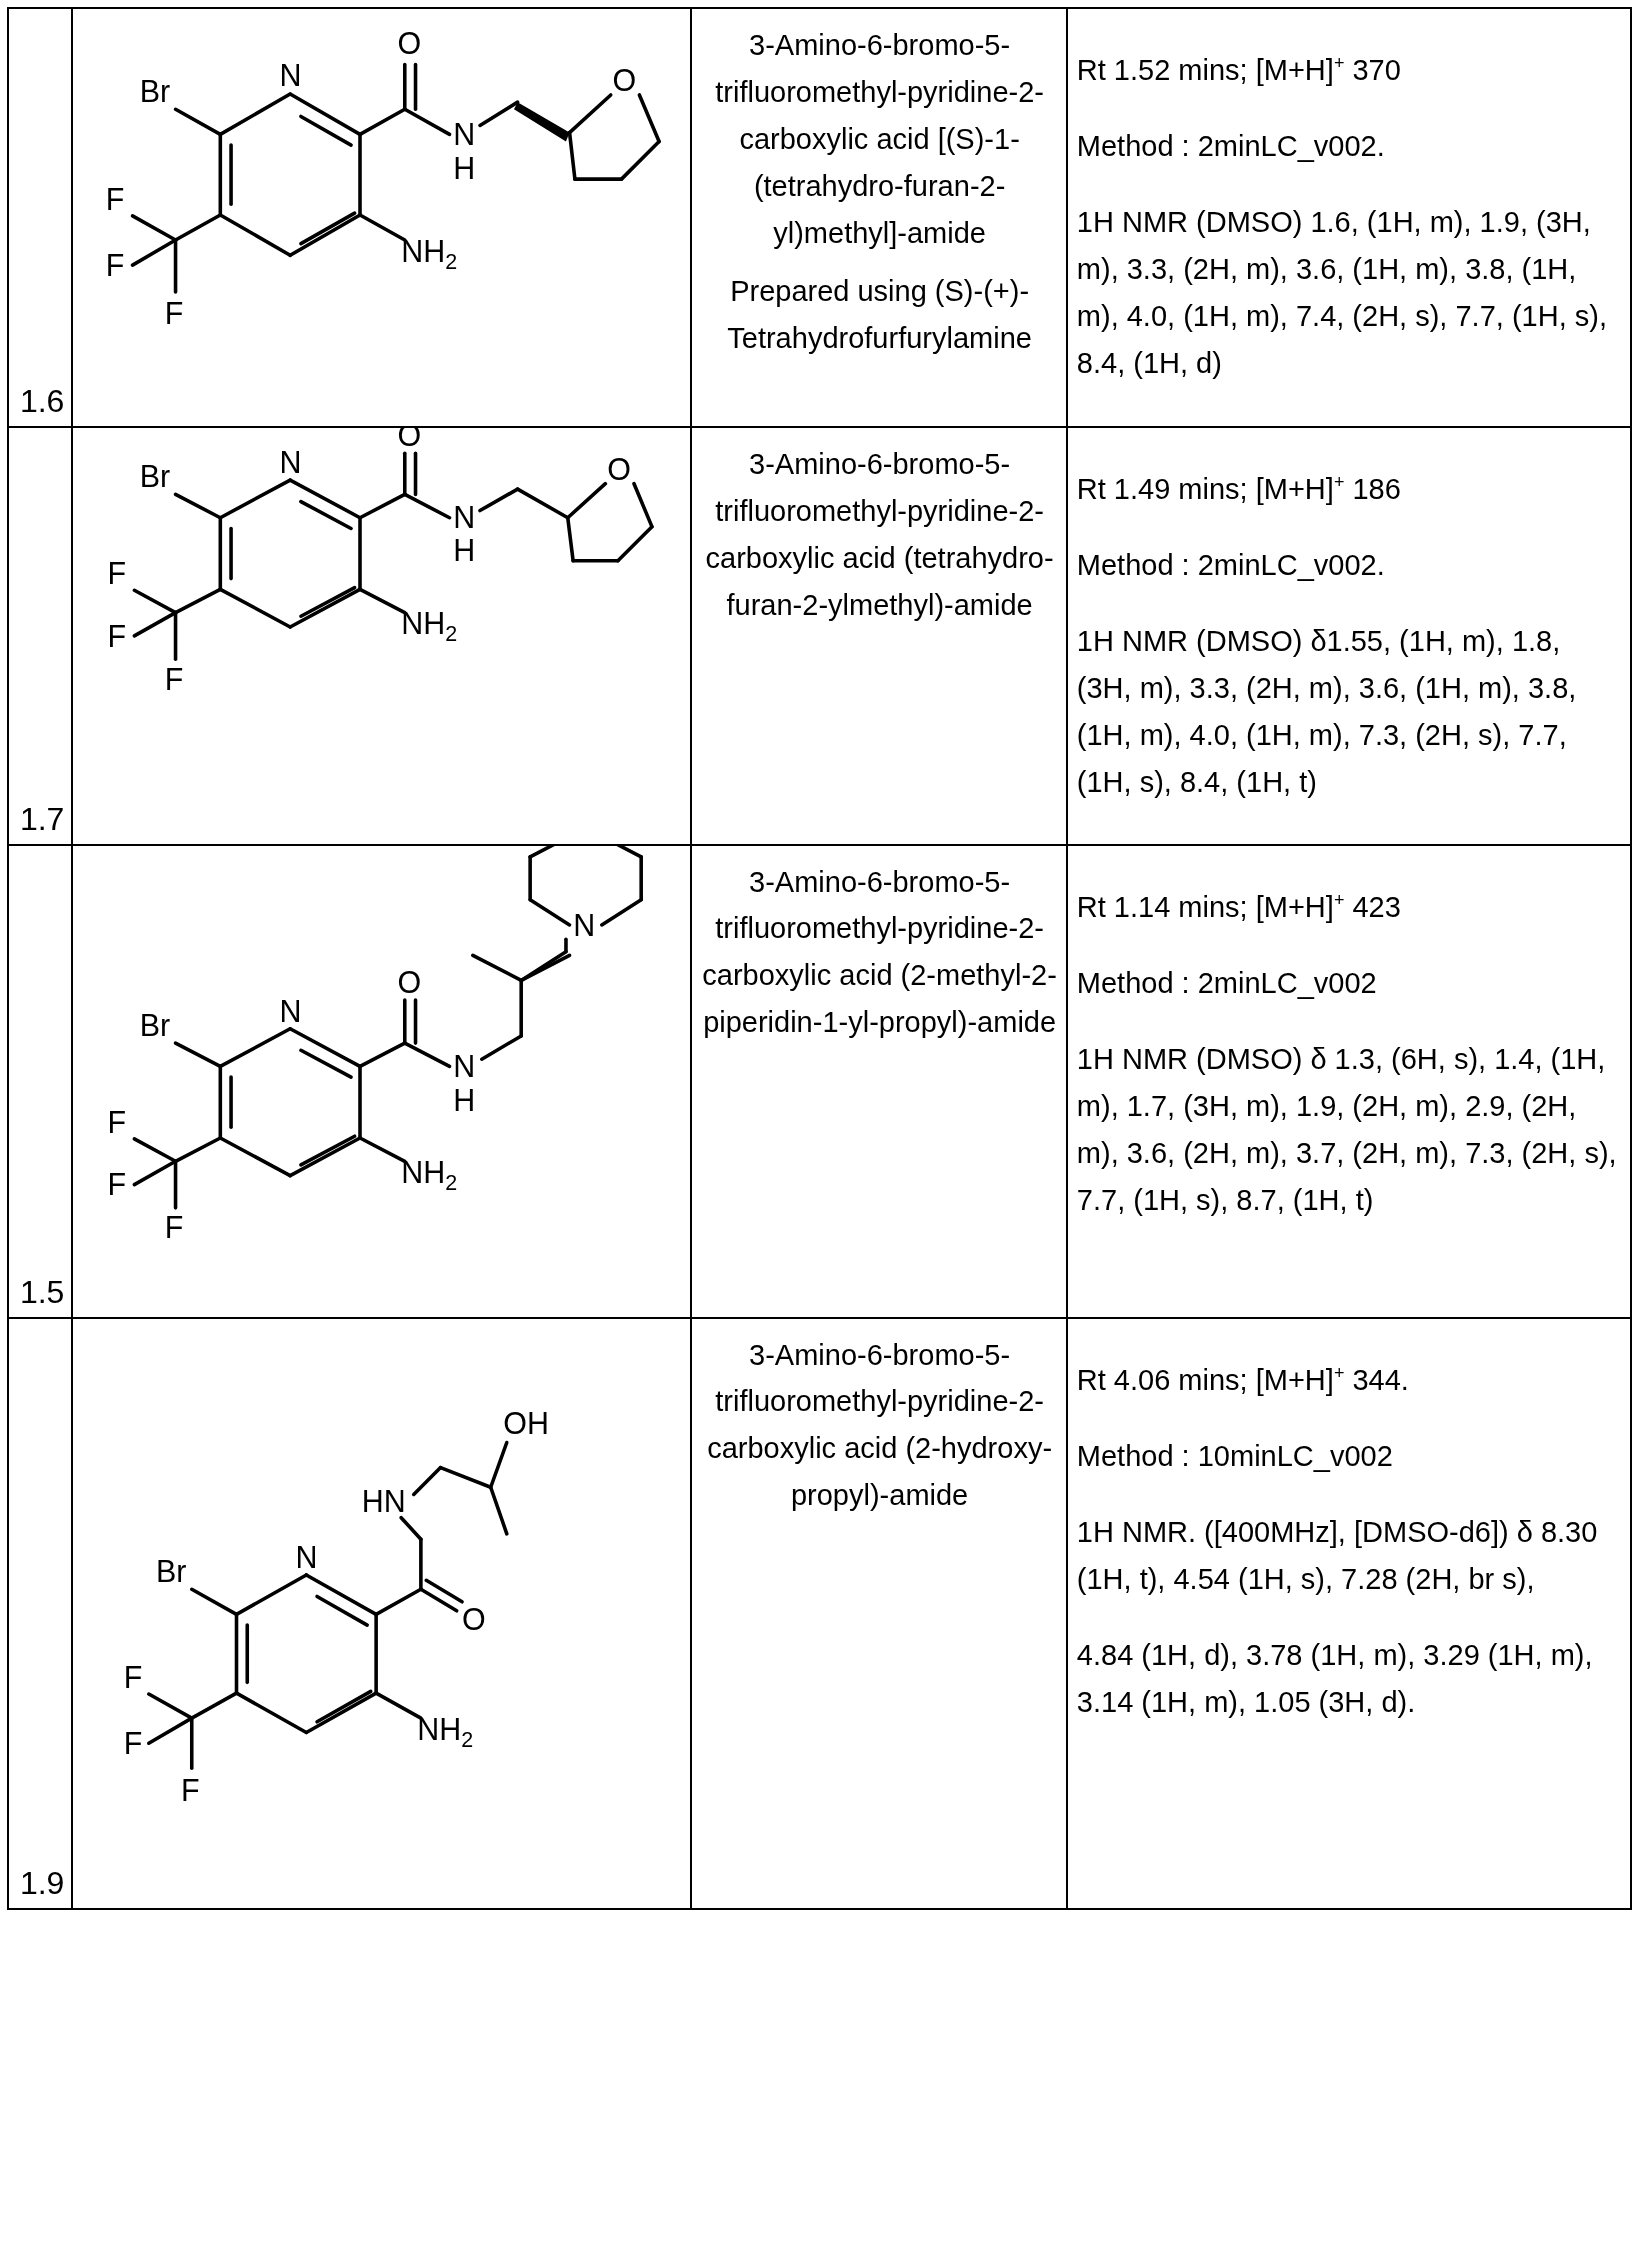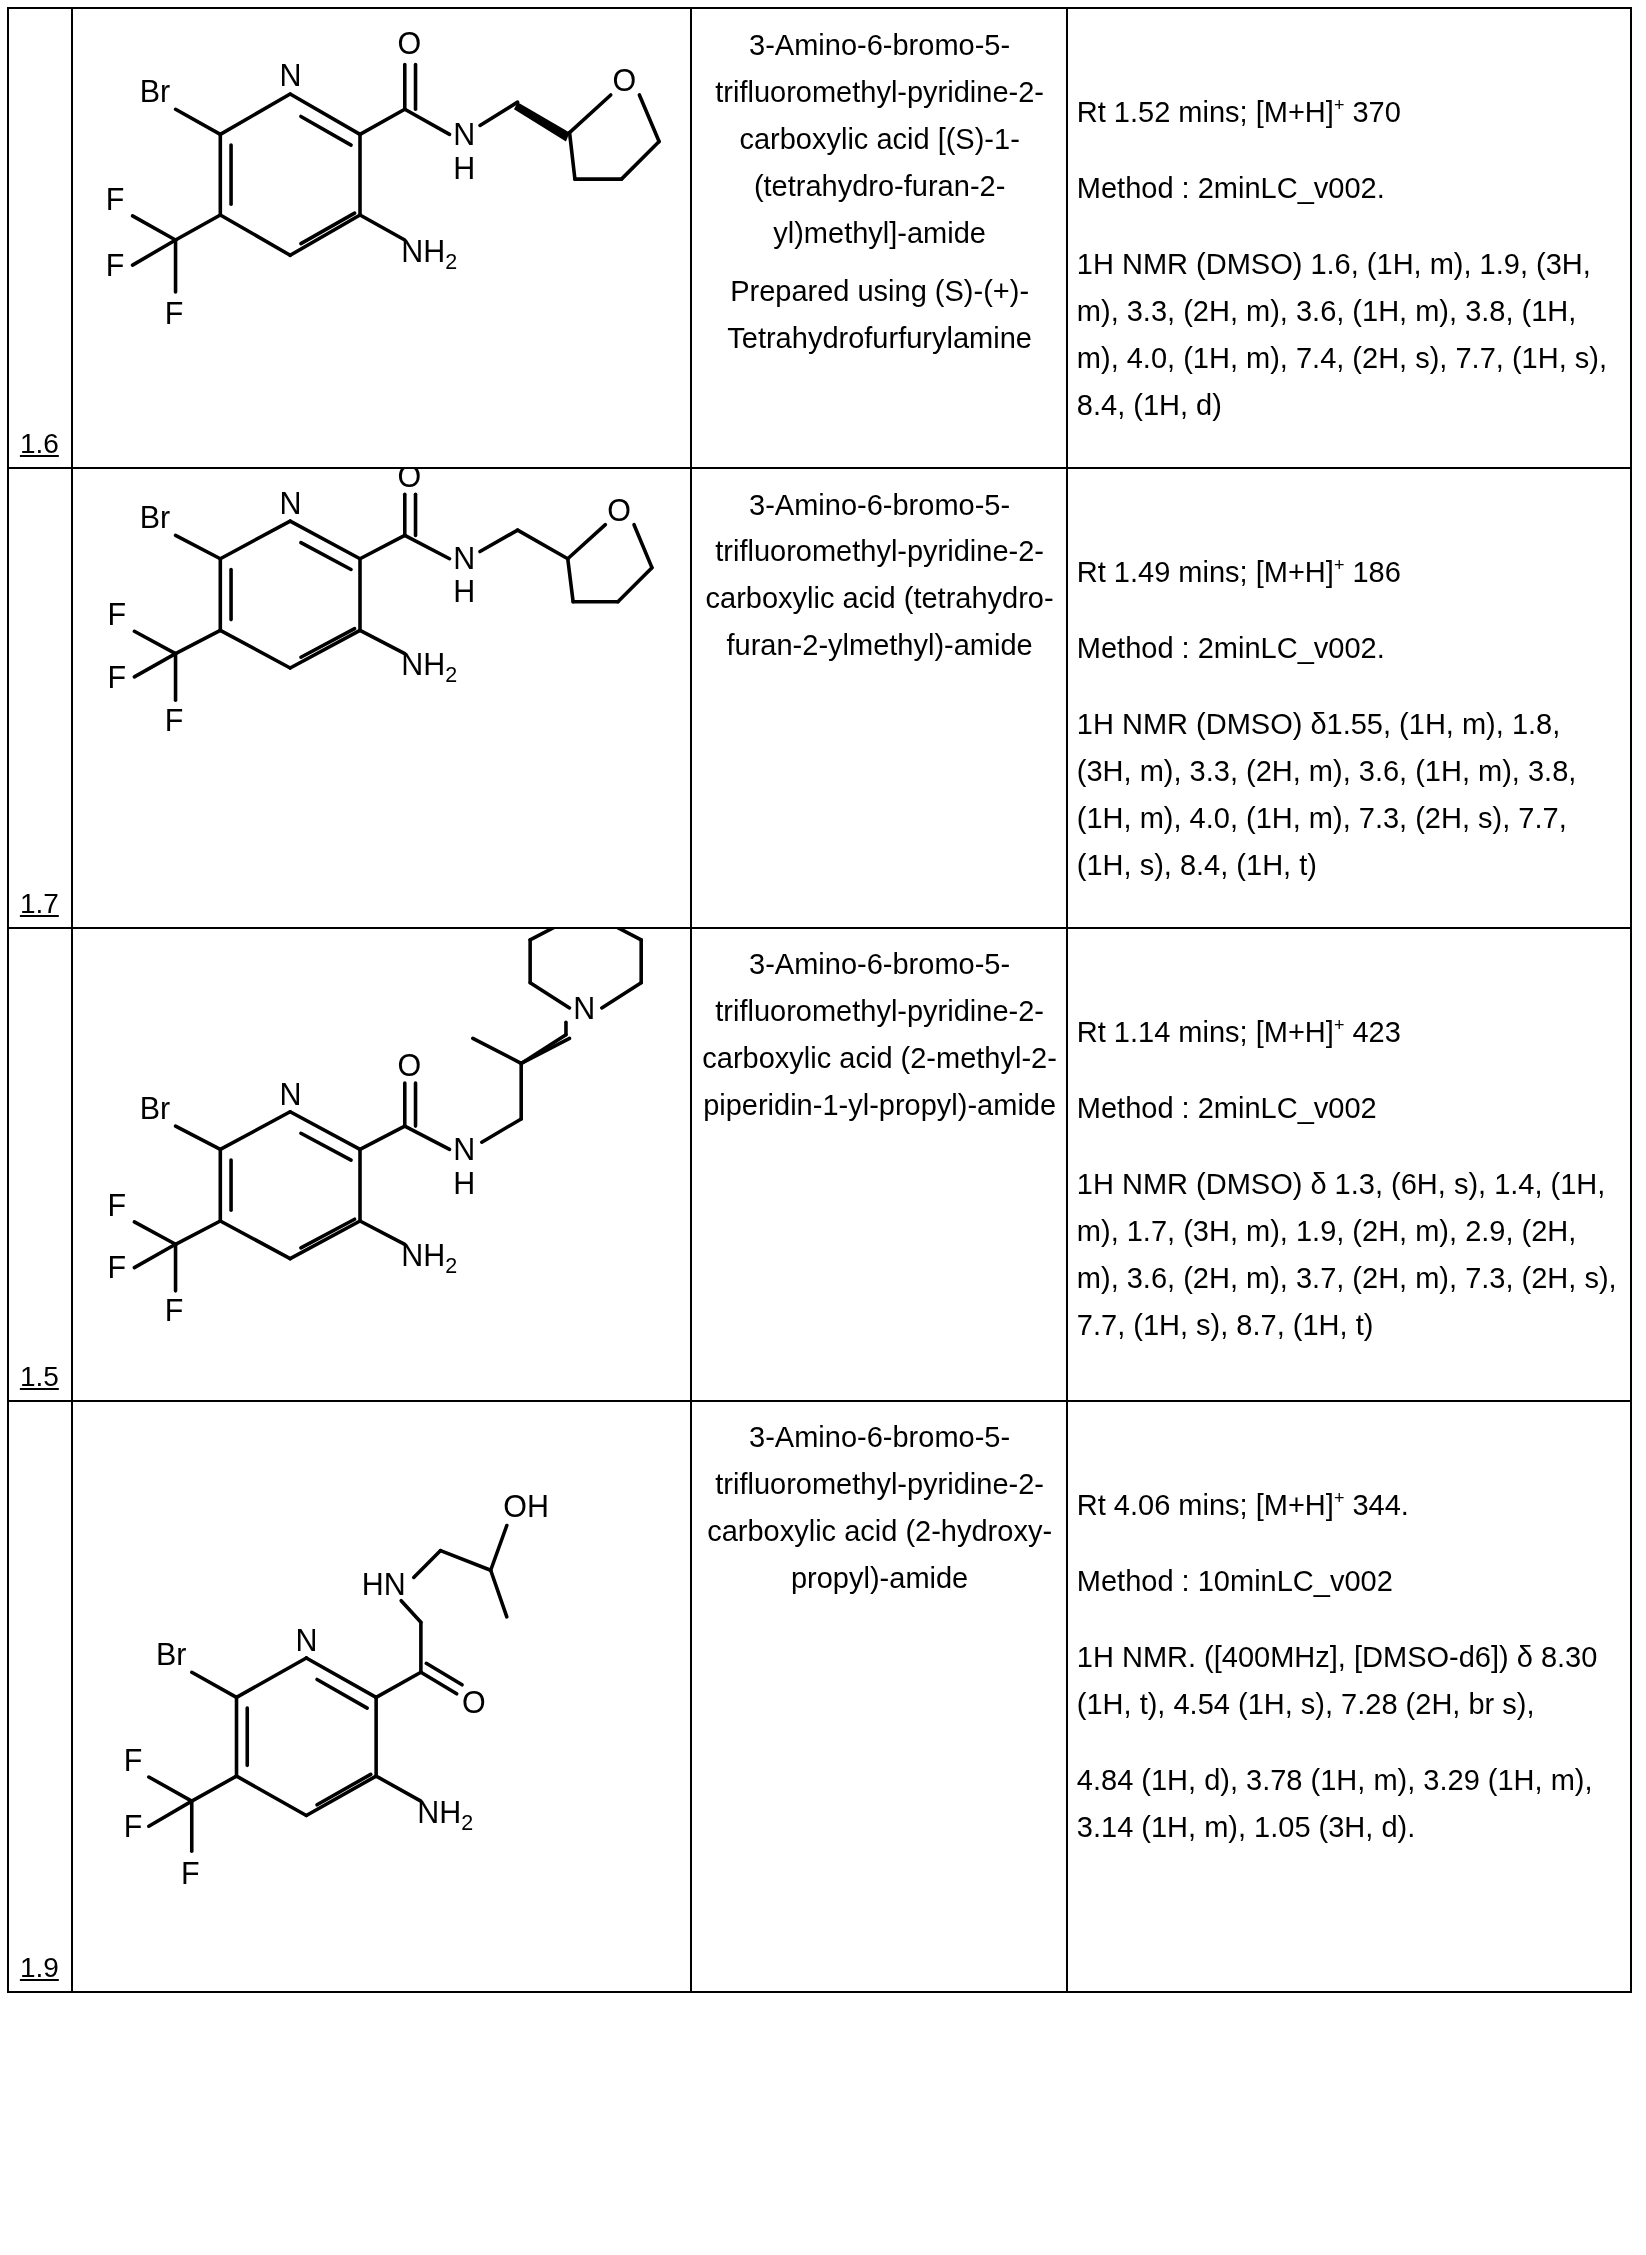--- a/index.html
+++ b/index.html
@@ -23,24 +23,23 @@
   }
   .col-num{width:64px;}
   .col-struct{width:618px;}
   .col-name{width:376px;}
   .col-data{width:564px;}
   td.num-td{position:relative;}
   .num-abs{
     position:absolute;
     left:10.7px;
     bottom:9px;
-    font-size:28px;
+    font-size:32px;
     line-height:1;
     white-space:nowrap;
-    text-decoration:underline;
   }
 
   .structwrap{
     display:flex;
     align-items:center;
     justify-content:center;
     height:100%;
     width:100%;
     overflow:hidden;
   }
@@ -58,21 +57,20 @@
   .textcell p + p{margin-top:11px;}
   .para-gap{margin-top:23px;}
   sup{font-size:0.62em;vertical-align:super;line-height:0;}
 
   .datacell{
     padding:9px 7.2px 9px 9px;
     font-size:29px;
     line-height:1.62;
     word-wrap:break-word;
     overflow-wrap:break-word;
-    margin-top:42px;
   }
   .break-anywhere{overflow-wrap:anywhere;}
 </style>
 </head>
 <body>
 
 <div class="page">
 
 <table class="patent-table">
   <colgroup>

